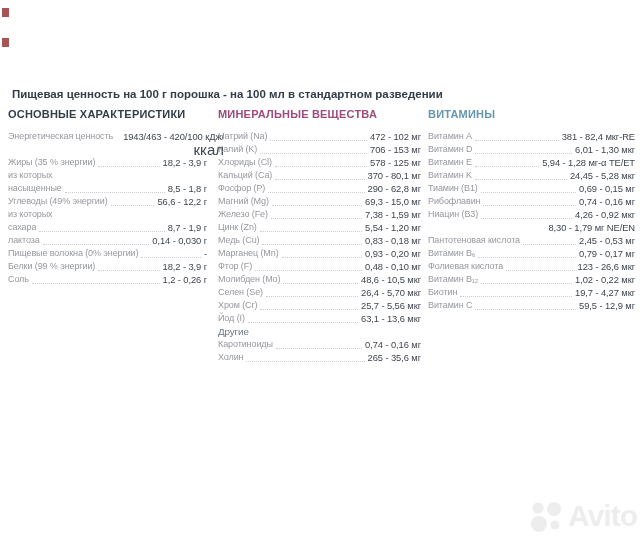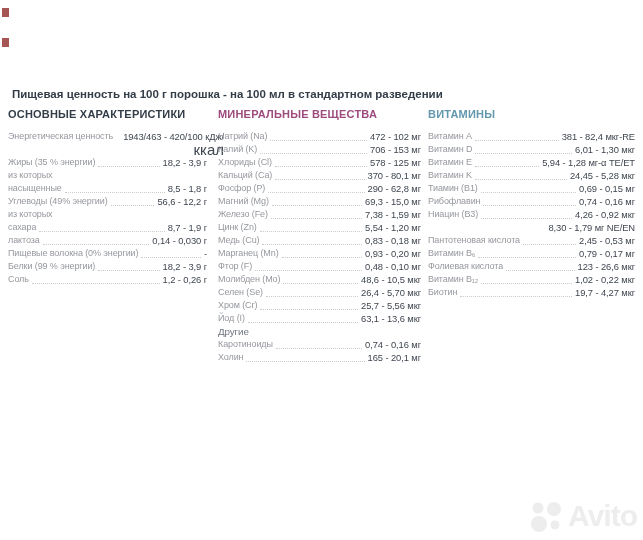--- a/index.html
+++ b/index.html
@@ -293,21 +293,21 @@
     <span class="leader"></span>
     <span class="val-wrap">
       <span class="val">0,74 - 0,16 мг</span>
 
     </span>
   </div>
         <div class="row">
     <span class="lab">Холин</span>
     <span class="leader"></span>
     <span class="val-wrap">
-      <span class="val">165 - 20,1 мг</span>
+      <span class="val">265 - 35,6 мг</span>
 
     </span>
   </div>
       </div>
   </section>
 
   <section class="col col2">
     <h2 class="sec-header" style="color: rgb(98, 151, 174);">ВИТАМИНЫ</h2>
     <div class="rows">
         <div class="row">
@@ -404,20 +404,28 @@
     <span class="val-wrap">
       <span class="val">1,02 - 0,22 мкг</span>
 
     </span>
   </div>
         <div class="row">
     <span class="lab">Биотин</span>
     <span class="leader"></span>
     <span class="val-wrap">
       <span class="val">19,7 - 4,27 мкг</span>
+
+    </span>
+  </div>
+        <div class="row">
+    <span class="lab">Витамин C</span>
+    <span class="leader"></span>
+    <span class="val-wrap">
+      <span class="val">59,5 - 12,9 мг</span>
 
     </span>
   </div>
       </div>
   </section>
 
   <div class="watermark">
     <svg width="36" height="36" viewBox="0 0 36 36" aria-hidden="true">
       <circle cx="9" cy="10" r="5.5" fill="#ededed"></circle>
       <circle cx="25" cy="11" r="7" fill="#ededed"></circle>

